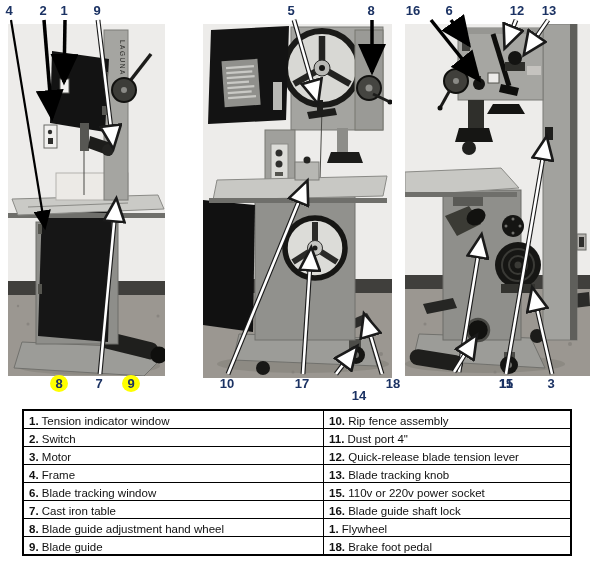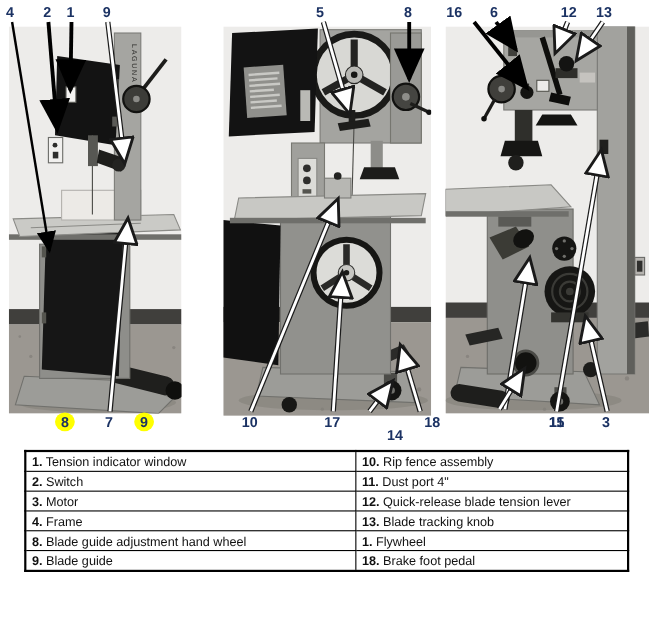--- a/index.html
+++ b/index.html
@@ -342,20 +342,28 @@
     </tr>
     <tr>
       <td class="c1"><span class="pn">3.</span> <span class="pl">Motor</span></td>
       <td><span class="pn">12.</span> <span class="pl">Quick-release blade tension lever</span></td>
     </tr>
     <tr>
       <td class="c1"><span class="pn">4.</span> <span class="pl">Frame</span></td>
       <td><span class="pn">13.</span> <span class="pl">Blade tracking knob</span></td>
     </tr>
     <tr>
+      <td class="c1"><span class="pn">6.</span> <span class="pl">Blade tracking window</span></td>
+      <td><span class="pn">15.</span> <span class="pl">110v or 220v power socket</span></td>
+    </tr>
+    <tr>
+      <td class="c1"><span class="pn">7.</span> <span class="pl">Cast iron table</span></td>
+      <td><span class="pn">16.</span> <span class="pl">Blade guide shaft lock</span></td>
+    </tr>
+    <tr>
       <td class="c1"><span class="pn">8.</span> <span class="pl">Blade guide adjustment hand wheel</span></td>
       <td><span class="pn">1.</span> <span class="pl">Flywheel</span></td>
     </tr>
     <tr>
       <td class="c1"><span class="pn">9.</span> <span class="pl">Blade guide</span></td>
       <td><span class="pn">18.</span> <span class="pl">Brake foot pedal</span></td>
     </tr>
   </tbody>
     </table>
 

